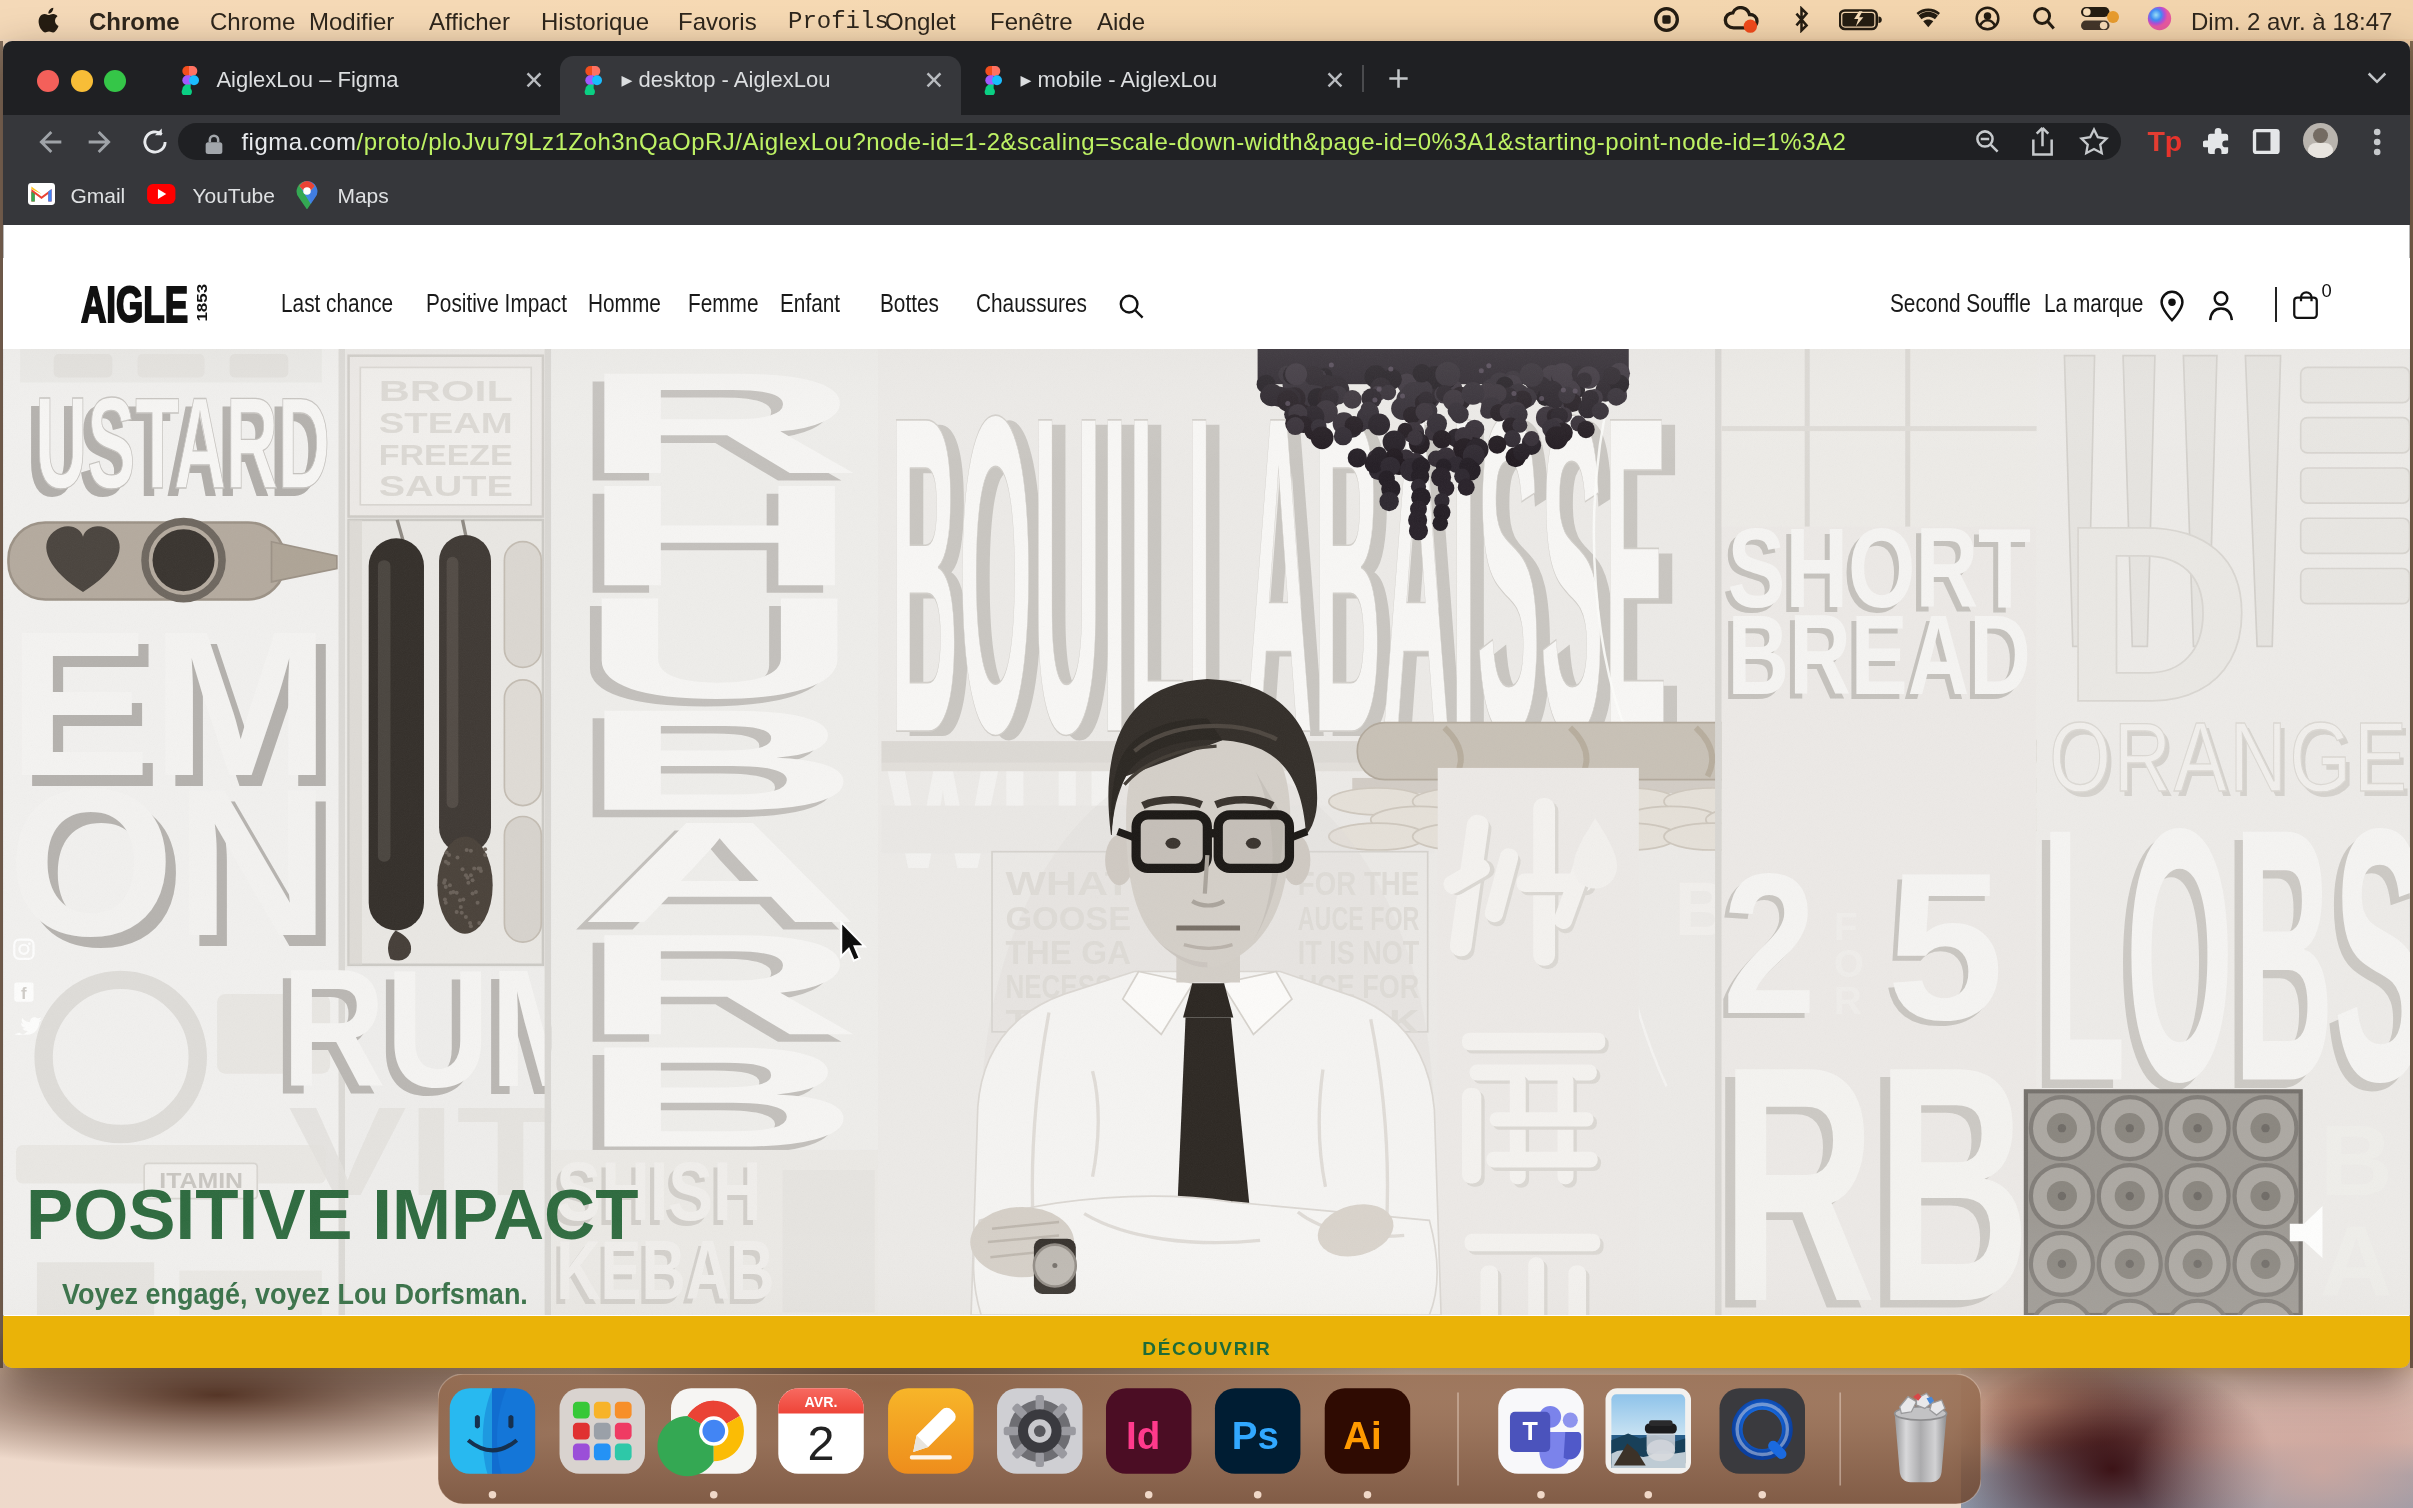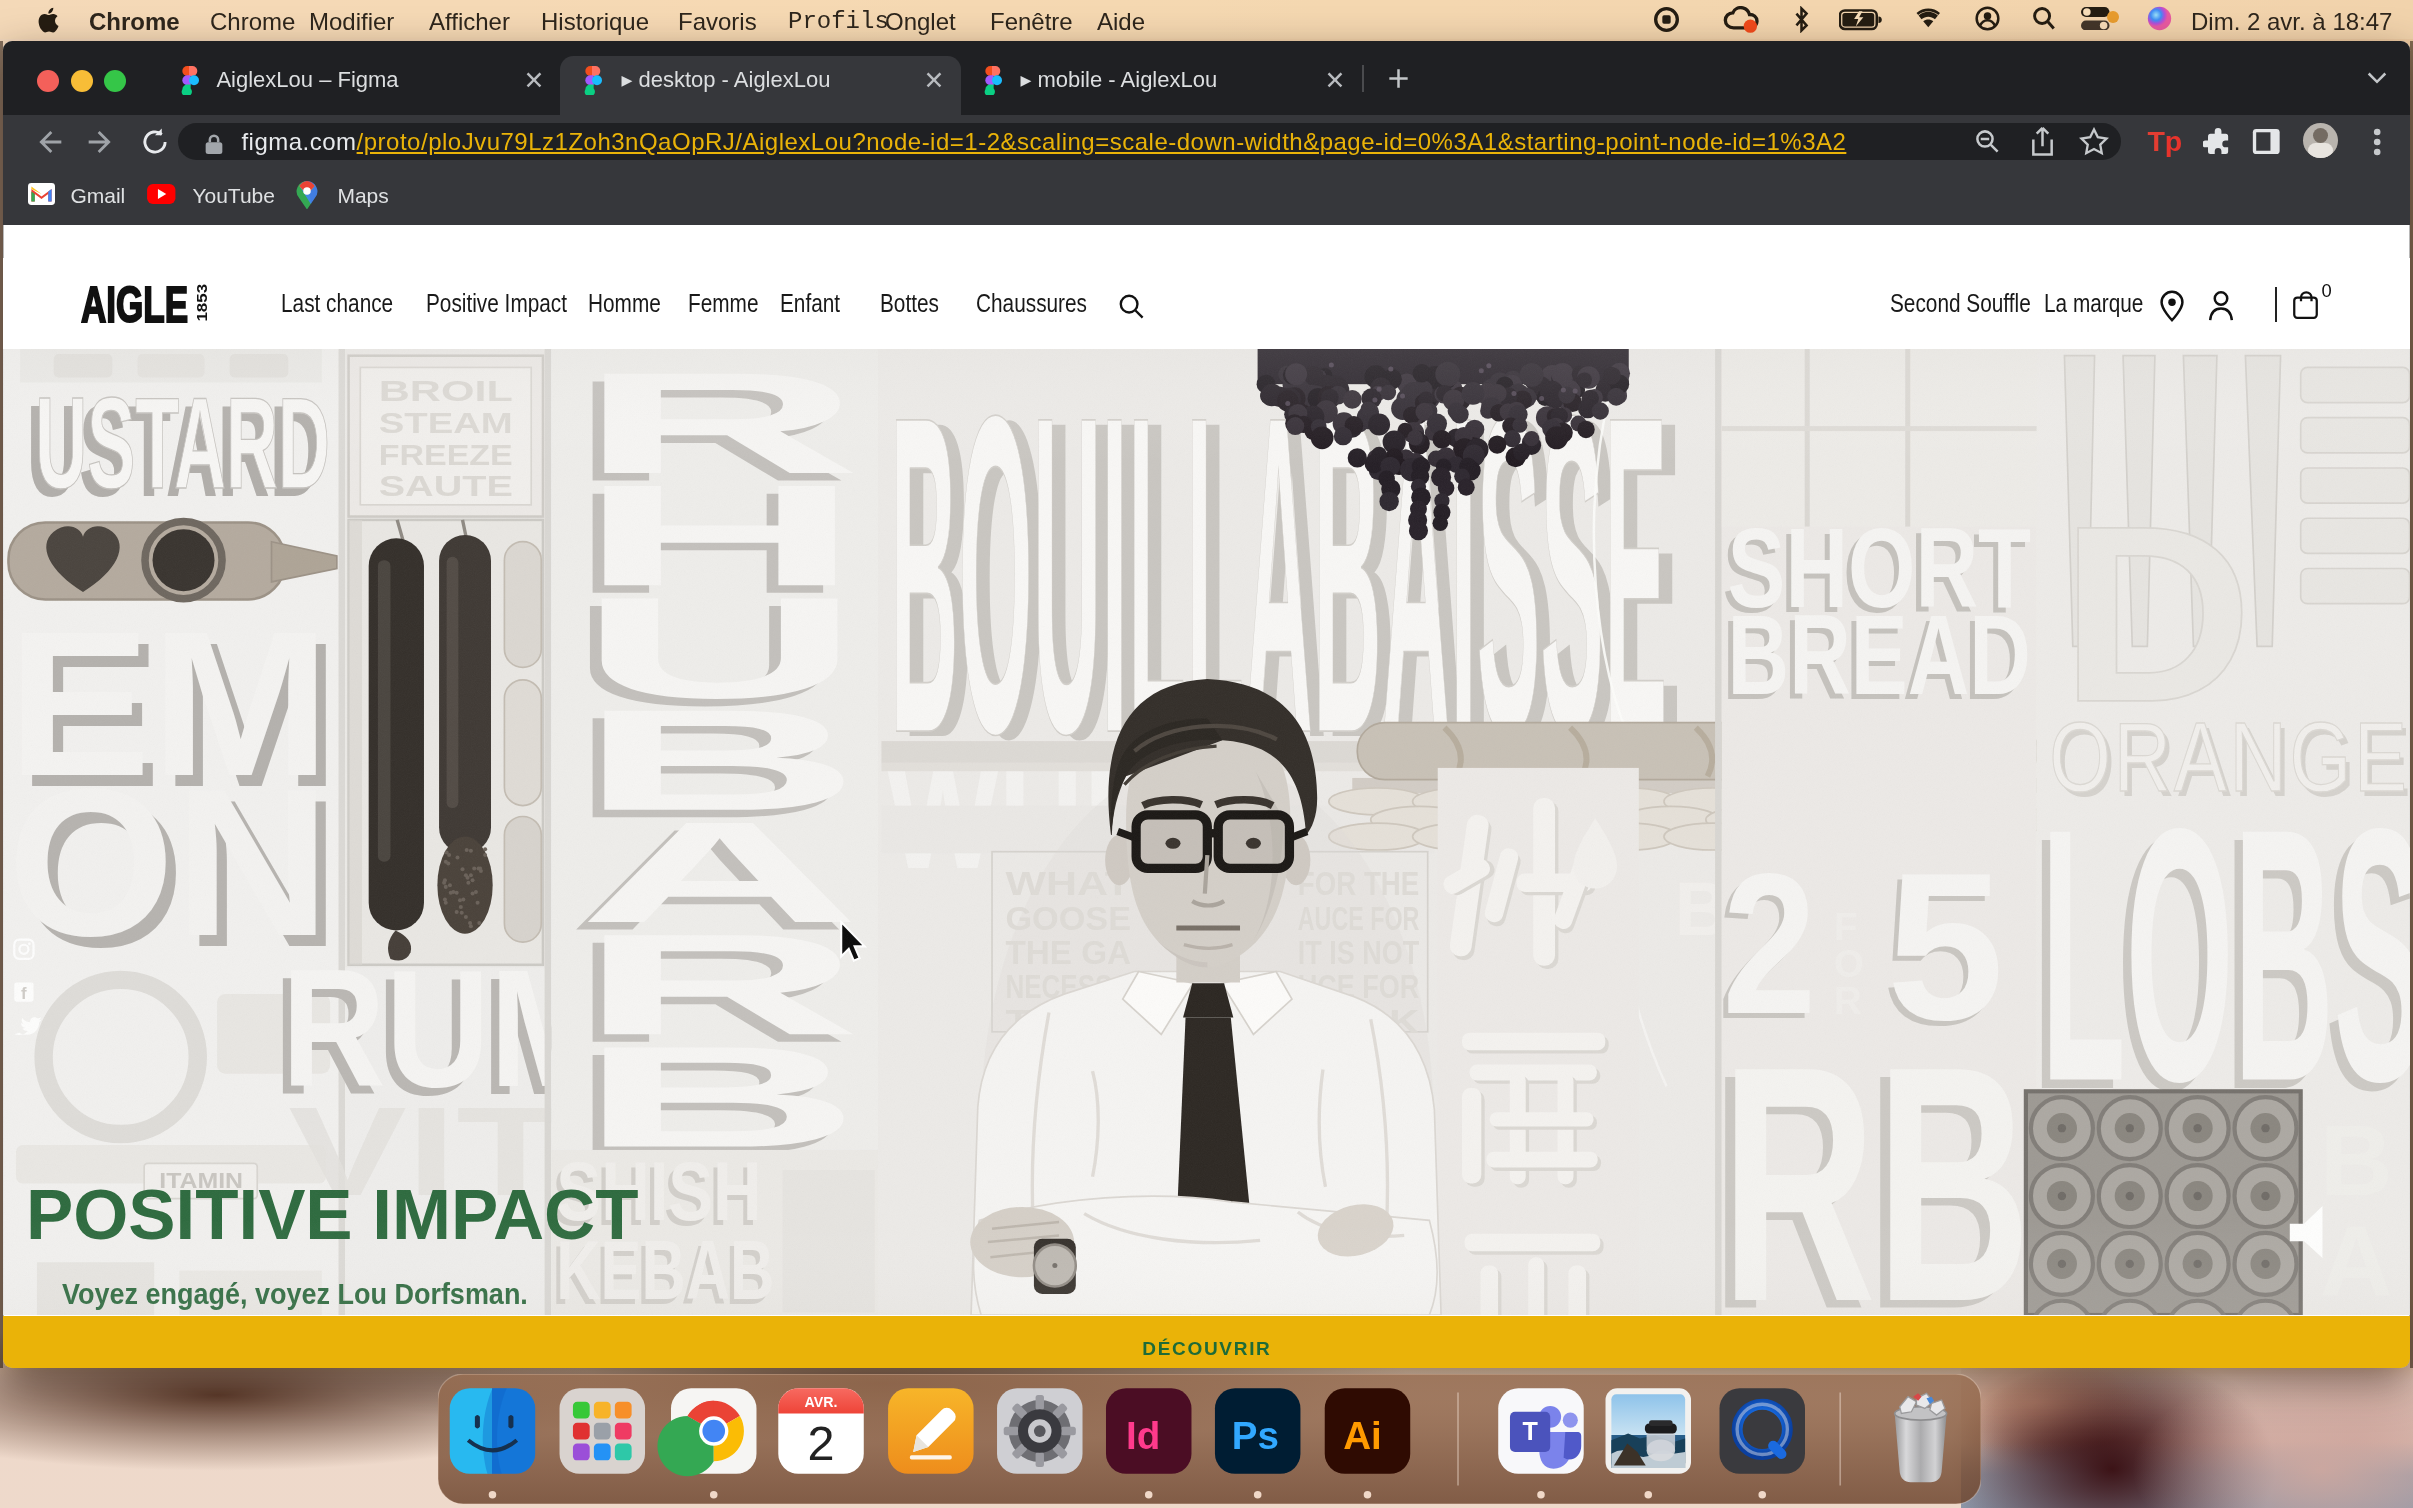--- a/index.html
+++ b/index.html
@@ -166,21 +166,21 @@
       </svg>
     <svg style="position:absolute;left:136px;top:11px" width="32" height="32" viewBox="0 0 38 38">
         <path d="M31 19a12 12 0 11-4-9" fill="none" stroke="#e8eaed" stroke-width="3.4"></path>
         <path d="M27 3v8h-8z" fill="#e8eaed"></path>
       </svg>
     <div id="pill"></div>
     <svg style="position:absolute;left:201px;top:17.6px" width="20" height="22" viewBox="0 0 24 26">
         <rect x="2" y="11" width="20" height="14" rx="3" fill="#a2a6ab"></rect>
         <path d="M7 11V8a5 5 0 0110 0v3" fill="none" stroke="#a2a6ab" stroke-width="3"></path>
       </svg>
-    <span style="position:absolute;left:238px;top:12.6px;font-size:24px;letter-spacing:0.5px;color:#e8eaed;">figma.com<span style="color:#eab308;text-decoration:underline;">/proto/ploJvu79Lz1Zoh3nQaOpRJ/AiglexLou?node-id=1-2&amp;scaling=scale-down-width&amp;page-id=0%3A1&amp;starting-point-node-id=1%3A2</span></span>
+    <span style="position:absolute;left:238px;top:12.6px;font-size:24px;letter-spacing:0.5px;color:#e8eaed;">figma.com<span style="color:#bef264;">/proto/ploJvu79Lz1Zoh3nQaOpRJ/AiglexLou?node-id=1-2&amp;scaling=scale-down-width&amp;page-id=0%3A1&amp;starting-point-node-id=1%3A2</span></span>
     <svg style="position:absolute;left:1971px;top:13.4px" width="27" height="27" viewBox="0 0 32 32">
         <circle cx="13" cy="13" r="9" fill="none" stroke="#c6c9cc" stroke-width="3"></circle>
         <path d="M20 20l8 8" stroke="#c6c9cc" stroke-width="3"></path>
         <path d="M8 13h10" stroke="#c6c9cc" stroke-width="3"></path>
       </svg>
     <svg style="position:absolute;left:2027px;top:11px" width="25" height="32" viewBox="0 0 30 38">
         <path d="M15 2v22M15 2l-7 7M15 2l7 7" fill="none" stroke="#c6c9cc" stroke-width="3"></path>
         <path d="M4 16v18h22V16" fill="none" stroke="#c6c9cc" stroke-width="3"></path>
       </svg>
     <svg style="position:absolute;left:2076px;top:11.7px" width="30" height="30" viewBox="0 0 36 36">

